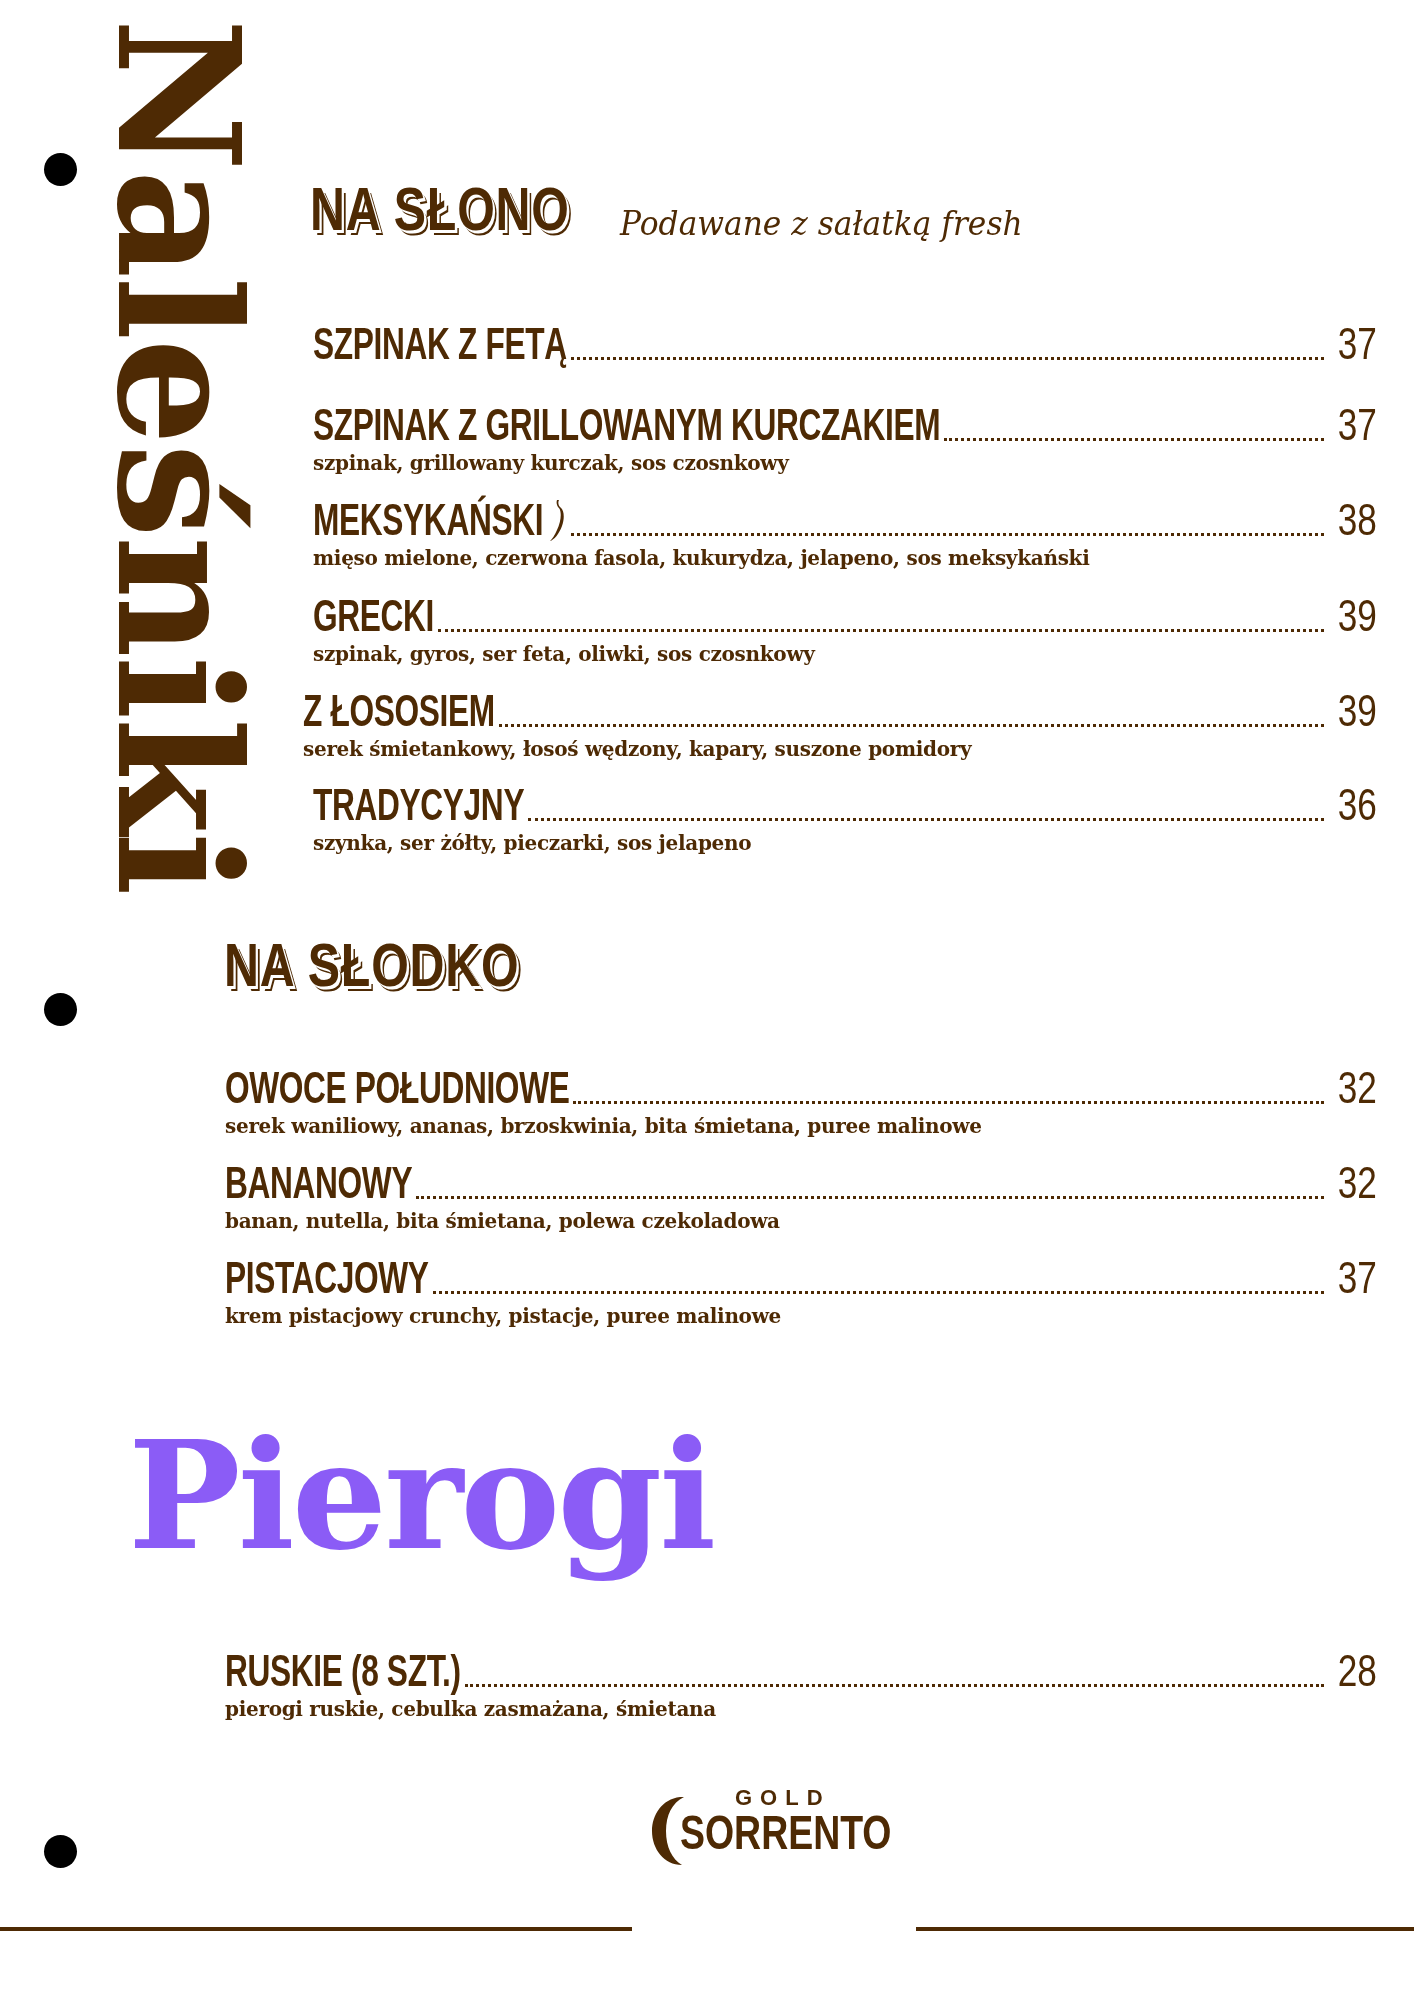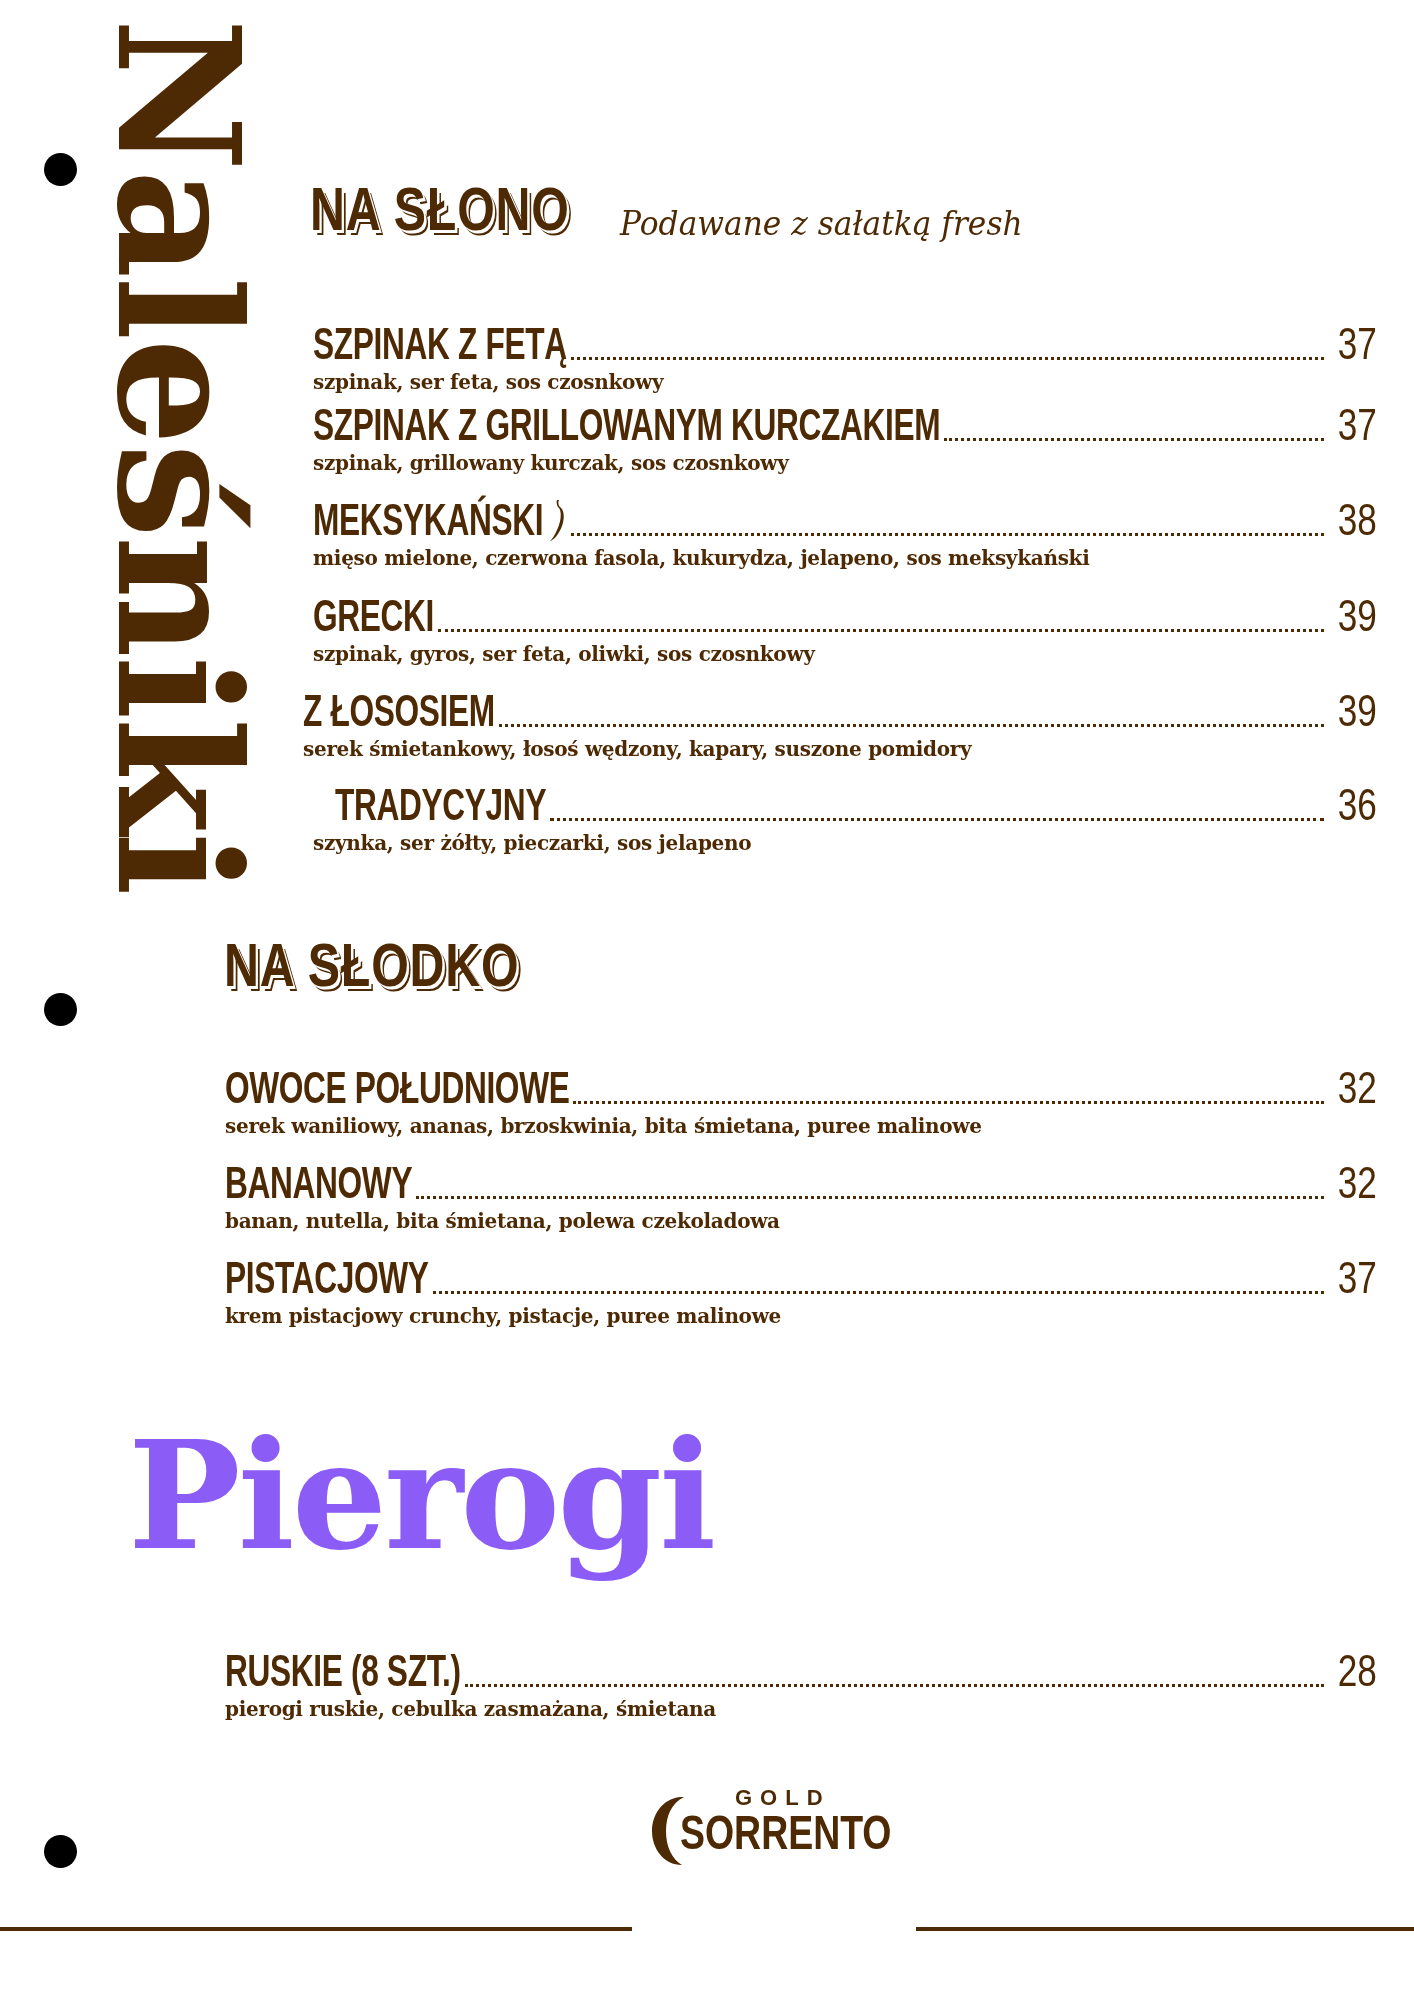--- a/index.html
+++ b/index.html
@@ -182,21 +182,20 @@
 
 <div class="section-heading" style="left:310px; top:178px;">NA SŁONO</div>
 <div class="section-sub" style="left:620px; top:203px;">Podawane z sałatką fresh</div>
 
 <div class="item" style="left:313px; top:300px;margin-top:16px;">
   <div class="item-row">
     <span class="item-name-wrap" style="width: 253.676px;"><span class="item-name" style="transform: scaleX(0.72);">SZPINAK Z FETĄ</span></span>
     <span class="leader"></span>
     <span class="item-price">37</span>
   </div>
-  <div class="item-desc">szpinak, ser feta, sos czosnkowy</div>
 </div>
 
 <div class="item" style="left:313px; top:397px;">
   <div class="item-row">
     <span class="item-name-wrap" style="width: 627.334px;"><span class="item-name" style="transform: scaleX(0.72);">SZPINAK Z GRILLOWANYM KURCZAKIEM</span></span>
     <span class="leader"></span>
     <span class="item-price">37</span>
   </div>
   <div class="item-desc">szpinak, grillowany kurczak, sos czosnkowy</div>
 </div>
@@ -225,21 +224,21 @@
   <div class="item-row">
     <span class="item-name-wrap" style="width: 191.779px;"><span class="item-name" style="transform: scaleX(0.72);">Z ŁOSOSIEM</span></span>
     <span class="leader"></span>
     <span class="item-price">39</span>
   </div>
   <div class="item-desc">serek śmietankowy, łosoś wędzony, kapary, suszone pomidory</div>
 </div>
 
 <div class="item" style="left:313px; top:777px;">
   <div class="item-row">
-    <span class="item-name-wrap" style="width: 211.162px; margin-left: 22px;"><span class="item-name" style="transform: scaleX(0.72);">TRADYCYJNY</span></span>
+    <span class="item-name-wrap" style="width: 211.162px;"><span class="item-name" style="transform: scaleX(0.72);">TRADYCYJNY</span></span>
     <span class="leader"></span>
     <span class="item-price">36</span>
   </div>
   <div class="item-desc">szynka, ser żółty, pieczarki, sos jelapeno</div>
 </div>
 
 <div class="section-heading" style="left:224px; top:934px;">NA SŁODKO</div>
 
 <div class="item" style="left:225px; top:1060px;">
   <div class="item-row">

